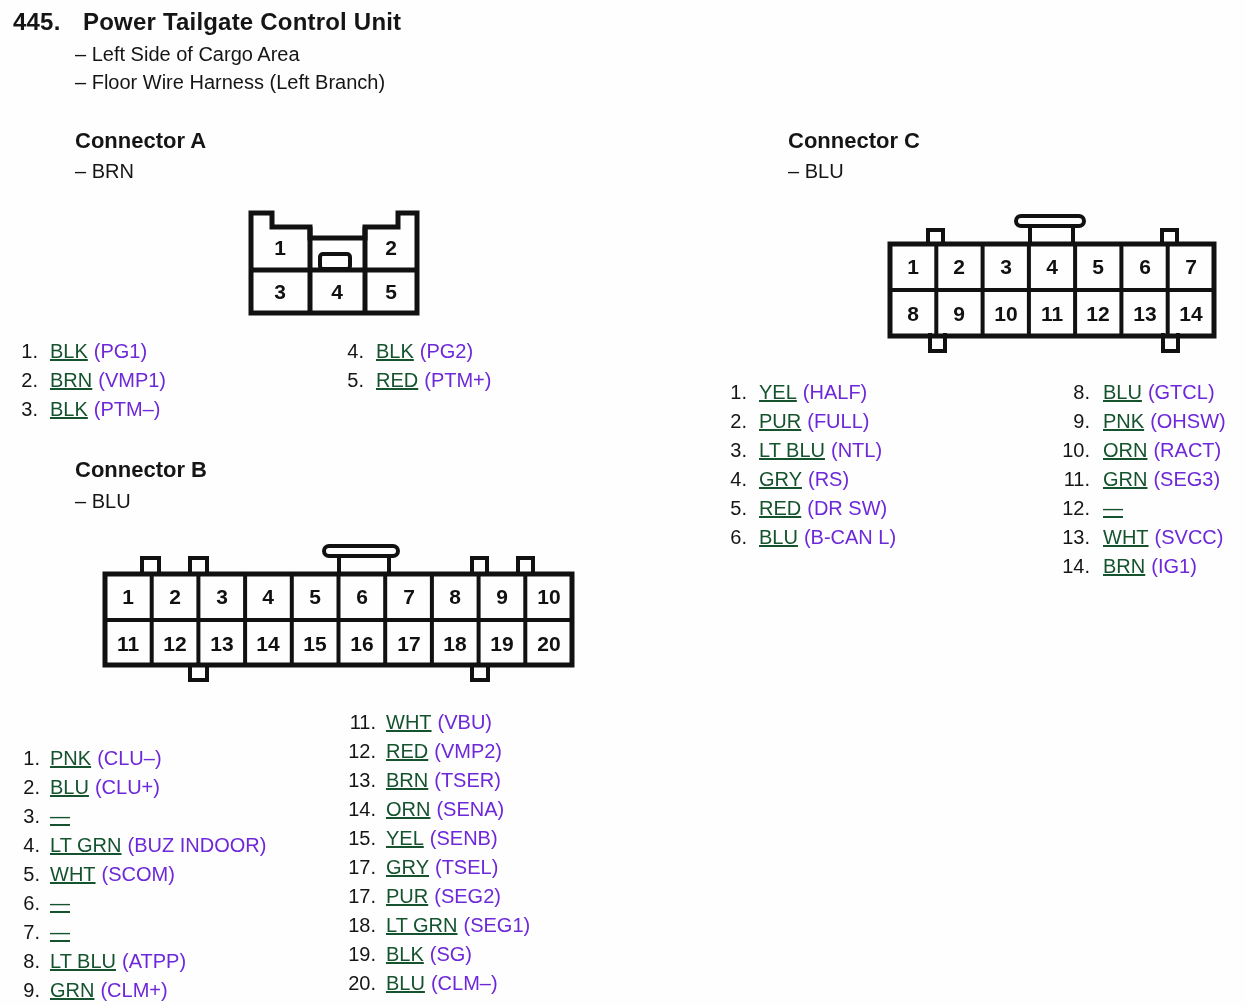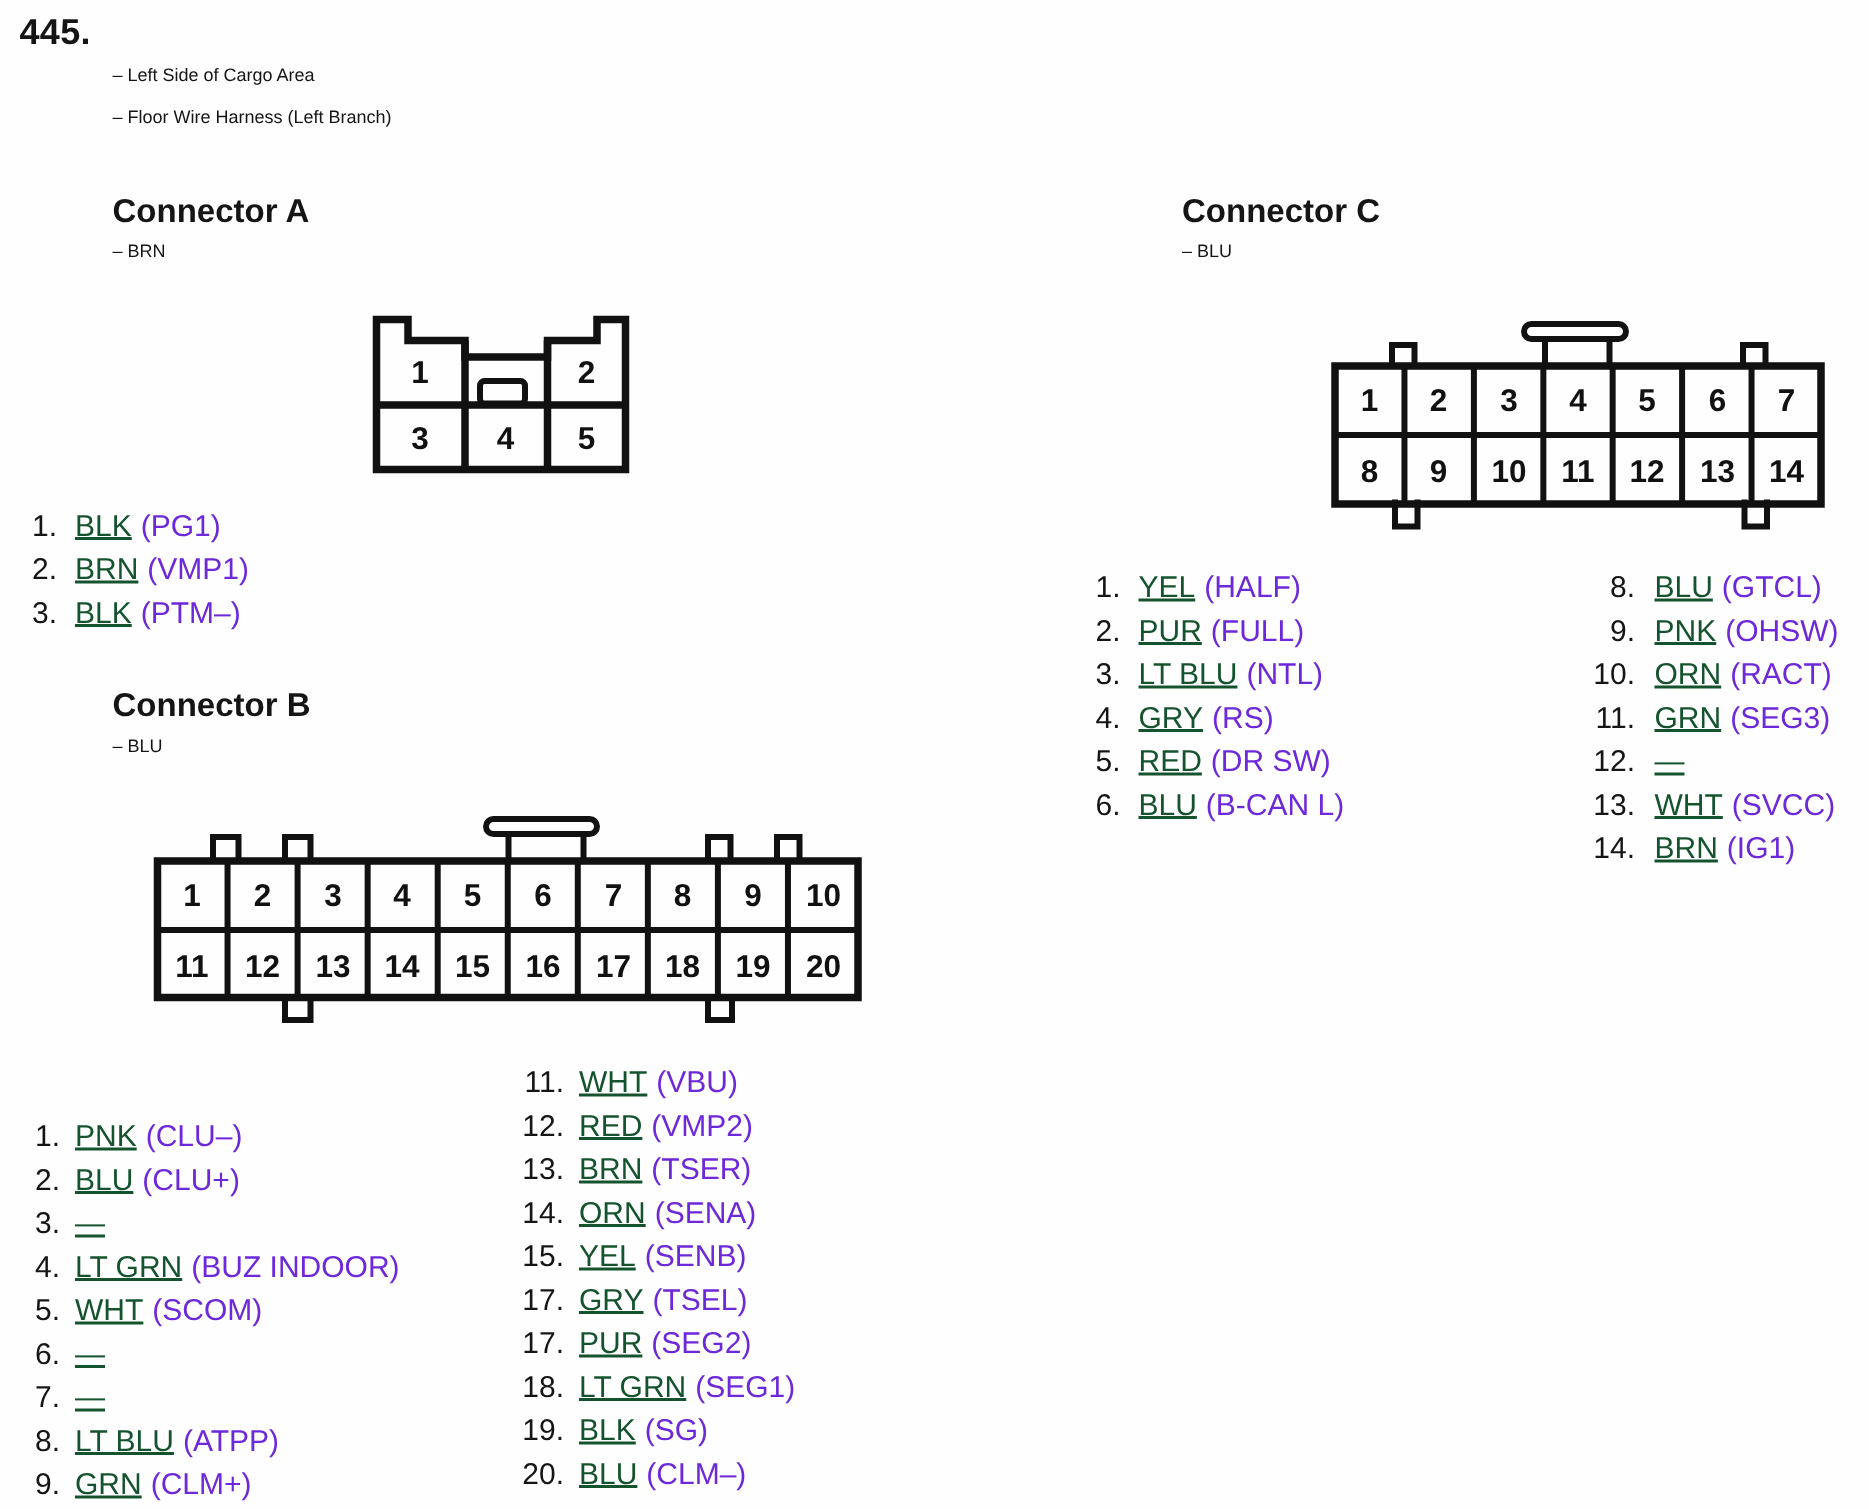--- a/index.html
+++ b/index.html
@@ -4,21 +4,21 @@
 <style>
   html,body{margin:0;padding:0;background:#ffffff;}
   #page{
     position:relative;width:1246px;height:1006px;background:#fefefe;
     font-family:"Liberation Sans","DejaVu Sans",sans-serif;color:#151515;
     overflow:hidden;
   }
   .abs{position:absolute;}
   .h1{font-size:24px;font-weight:bold;letter-spacing:0.2px;text-align:center;}
   .h2{font-size:22px;font-weight:bold;text-align:center;}
-  .sub{font-size:12px;}
+  .sub{font-size:20px;}
   .plist{position:absolute;font-size:20px;}
   .prow{height:29px;line-height:29px;white-space:nowrap;}
   .n{display:inline-block;text-align:right;}
   .n-a{width:26px;margin-right:12px;}
   .n-bl{width:32px;margin-right:10px;}
   .n-br{width:46px;margin-right:10px;}
   .n-cl{width:34px;margin-right:12px;}
   .n-cr{width:42px;margin-right:13px;}
   .w{color:#14532d;margin-right:6px;text-decoration:underline;}
   .s{color:#6d28d9;}
@@ -26,20 +26,21 @@
   svg text{font-family:"Liberation Sans","DejaVu Sans",sans-serif;font-weight:bold;font-size:21px;fill:#111;}
   .stroke{fill:none;stroke:#111;stroke-width:5;stroke-linejoin:miter;}
   .stroke4{fill:none;stroke:#111;stroke-width:4;stroke-linejoin:miter;}
 </style>
 </head>
 <body>
 
 <div id="page">
 
   <div class="abs h1" style="left:13px;top:8px;">445.</div>
+  <div class="abs h1" style="left:83px;top:8px;">Power Tailgate Control Unit</div>
   <div class="abs sub" style="left:75px;top:43px;">– Left Side of Cargo Area</div>
   <div class="abs sub" style="left:75px;top:71px;">– Floor Wire Harness (Left Branch)</div>
 
   <div class="abs h2" style="left:75px;top:128px;">Connector A</div>
   <div class="abs sub" style="left:75px;top:160px;">– BRN</div>
 
   <svg class="abs" style="left:248px;top:210px;" width="172" height="106" viewBox="0 0 172 106">
     <path class="stroke" d="M3,3 H24 V17 H62 V28 H117 V17 H150 V3 H169 V103 H3 Z"></path>
     <path class="stroke" d="M62,17 V103 M117,17 V103 M3,60 H169"></path>
     <rect class="stroke4" x="72" y="44" width="30" height="15" rx="3"></rect>
@@ -47,20 +48,24 @@
     <text x="143" y="45" text-anchor="middle">2</text>
     <text x="32" y="89" text-anchor="middle">3</text>
     <text x="89" y="89" text-anchor="middle">4</text>
     <text x="143" y="89" text-anchor="middle">5</text>
   </svg>
 
   <div class="plist" style="left:12px;top:337px;">
     <div class="prow"><span class="n n-a">1.</span><span class="w">BLK</span><span class="s">(PG1)</span></div>
     <div class="prow"><span class="n n-a">2.</span><span class="w">BRN</span><span class="s">(VMP1)</span></div>
     <div class="prow"><span class="n n-a">3.</span><span class="w">BLK</span><span class="s">(PTM–)</span></div>
+  </div>
+  <div class="plist" style="left:338px;top:337px;">
+    <div class="prow"><span class="n n-a">4.</span><span class="w">BLK</span><span class="s">(PG2)</span></div>
+    <div class="prow"><span class="n n-a">5.</span><span class="w">RED</span><span class="s">(PTM+)</span></div>
   </div>
 
   <div class="abs h2" style="left:75px;top:457px;">Connector B</div>
   <div class="abs sub" style="left:75px;top:490px;">– BLU</div>
 
   <svg class="abs" style="left:102px;top:543px;" width="473" height="140" viewBox="0 0 473 140">
     <rect class="stroke4" x="222" y="3" width="74" height="10" rx="5"></rect>
     <path class="stroke4" d="M237,12 V31 M287,12 V31"></path>
     <path class="stroke4" d="M40,33 V15 H57 V33 M88,33 V15 H105 V33 M370,33 V15 H385 V33 M416,33 V15 H431 V33"></path>
     <path class="stroke4" d="M88,120 V137 H105 V120 M370,120 V137 H386 V120"></path>

